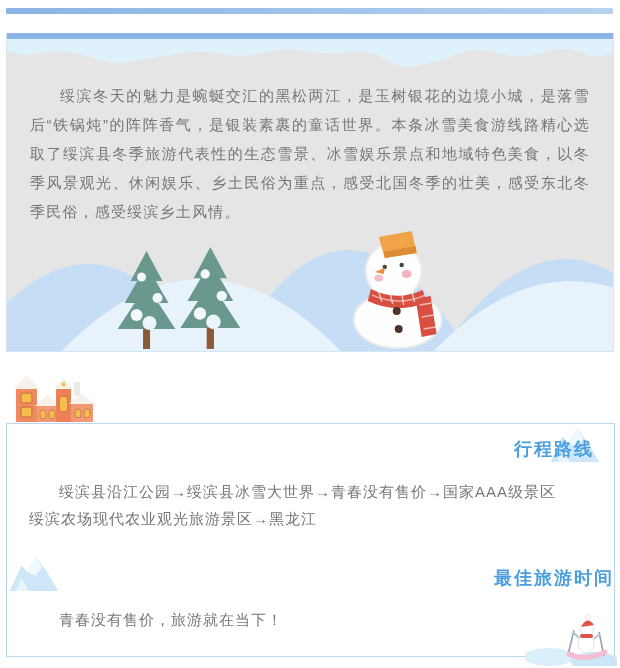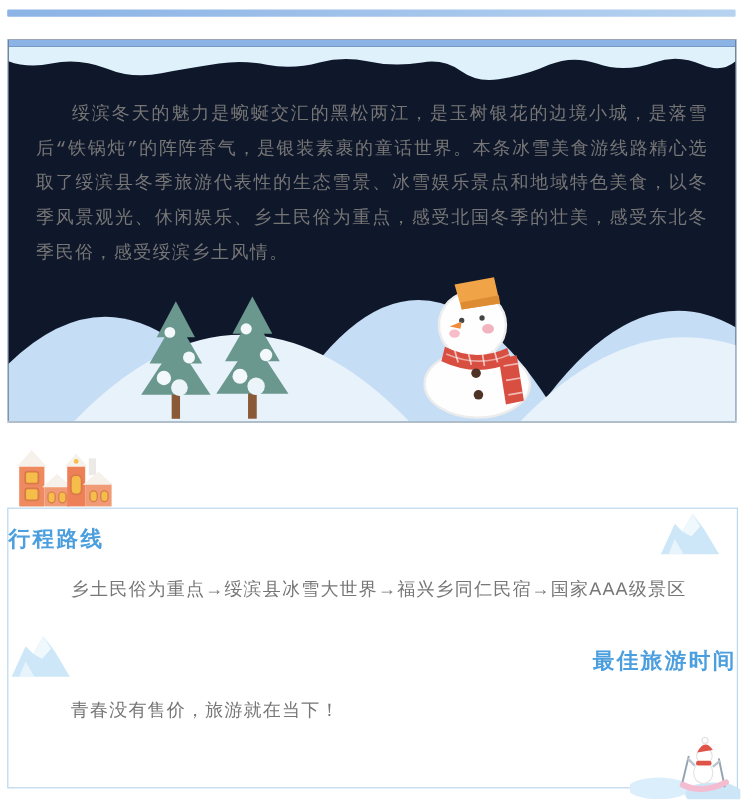--- a/index.html
+++ b/index.html
@@ -9,21 +9,21 @@
   }
   .top-bar {
     position:absolute; left:6px; top:8px; width:607px; height:6px;
     background:linear-gradient(90deg, var(--bar-blue,#8fb0e2), #b6d2f0);
     border-radius:1px;
   }
   
   .intro-card {
     position:absolute; left:6px; top:33px; width:608px; height:319px;
     box-sizing:border-box; border:1px solid #d3e6f4; border-top:0;
-    background:#0f172a; overflow:hidden;font-family:Liberation Mono, monospace;
+    background:#e5e5e5; overflow:hidden;
   }
   .intro-card .bar { height:6px; background:var(--bar-blue,#8bb3e5); }
   .snow-drip { display:block; width:100%; height:28px; }
   .intro-paragraph {
     margin:14px 23px 0; color:var(--text-gray,#767676);
     font-size:15px; line-height:29px; letter-spacing:1.2px;
     text-indent:2em; text-align:justify;
   }
   .scene { position:absolute; left:0; bottom:0; width:606px; height:132px; }
   .scene svg { display:block; width:100%; height:100%; }
@@ -34,21 +34,21 @@
   .route-card {
     position:absolute; left:6px; top:423px; width:609px; height:234px;
     box-sizing:border-box; border:1px solid #b9d8ee; background:#fff;
   }
   .heading {
     position:relative; font-size:18px; font-weight:bold;
     color:var(--accent-blue,#4c9fde); letter-spacing:2px; line-height:24px;
   }
   .heading .iceberg-icon { position:absolute; width:54px; height:38px; top:-11px; }
   .heading .txt { position:relative; z-index:1; }
-  .route-heading { margin:13px 20px 0 0; }
+  .route-heading { margin:13px 20px 0 0; text-align:right; }
   .route-heading .iceberg-icon { right:-8px; }
   .best-time-heading { margin:34px 0 0 8px; text-align:right; }
   .best-time-heading .iceberg-icon { left:-8px; }
   .route-text {
     margin:17px 22px 0; color:var(--text-gray,#767676);
     font-size:15px; line-height:27px; letter-spacing:1px;
   }
   .route-text .l1 { display:block; text-indent:2em; }
   .route-text .l2 { display:block; }
   .best-time-text {
@@ -152,21 +152,22 @@
     <div class="heading route-heading">
       <svg class="iceberg-icon" viewBox="0 0 50 36">
         <polygon points="2,34 13,10 19,16 27,2 36,14 48,34" fill="#cde7f8"></polygon>
         <polygon points="19,16 27,2 33,12 26,20" fill="#eef8fd"></polygon>
         <polygon points="8,34 13,22 20,34" fill="#ffffff" opacity="0.55"></polygon>
       </svg>
       <span class="txt">行程路线</span>
     </div>
 
     <p class="route-text">
-      <span class="l1">乡土民俗为重点→绥滨县冰雪大世界→福兴乡同仁民宿→国家AAA级景区</span>
+      <span class="l1">绥滨县沿江公园→绥滨县冰雪大世界→青春没有售价→国家AAA级景区</span>
+      <span class="l2">绥滨农场现代农业观光旅游景区→黑龙江</span>
     </p>
 
     <div class="heading best-time-heading">
       <svg class="iceberg-icon" viewBox="0 0 50 36">
         <polygon points="2,34 13,10 19,16 27,2 36,14 48,34" fill="#cde7f8"></polygon>
         <polygon points="19,16 27,2 33,12 26,20" fill="#eef8fd"></polygon>
         <polygon points="8,34 13,22 20,34" fill="#ffffff" opacity="0.55"></polygon>
       </svg>
       <span class="txt">最佳旅游时间</span>
     </div>

